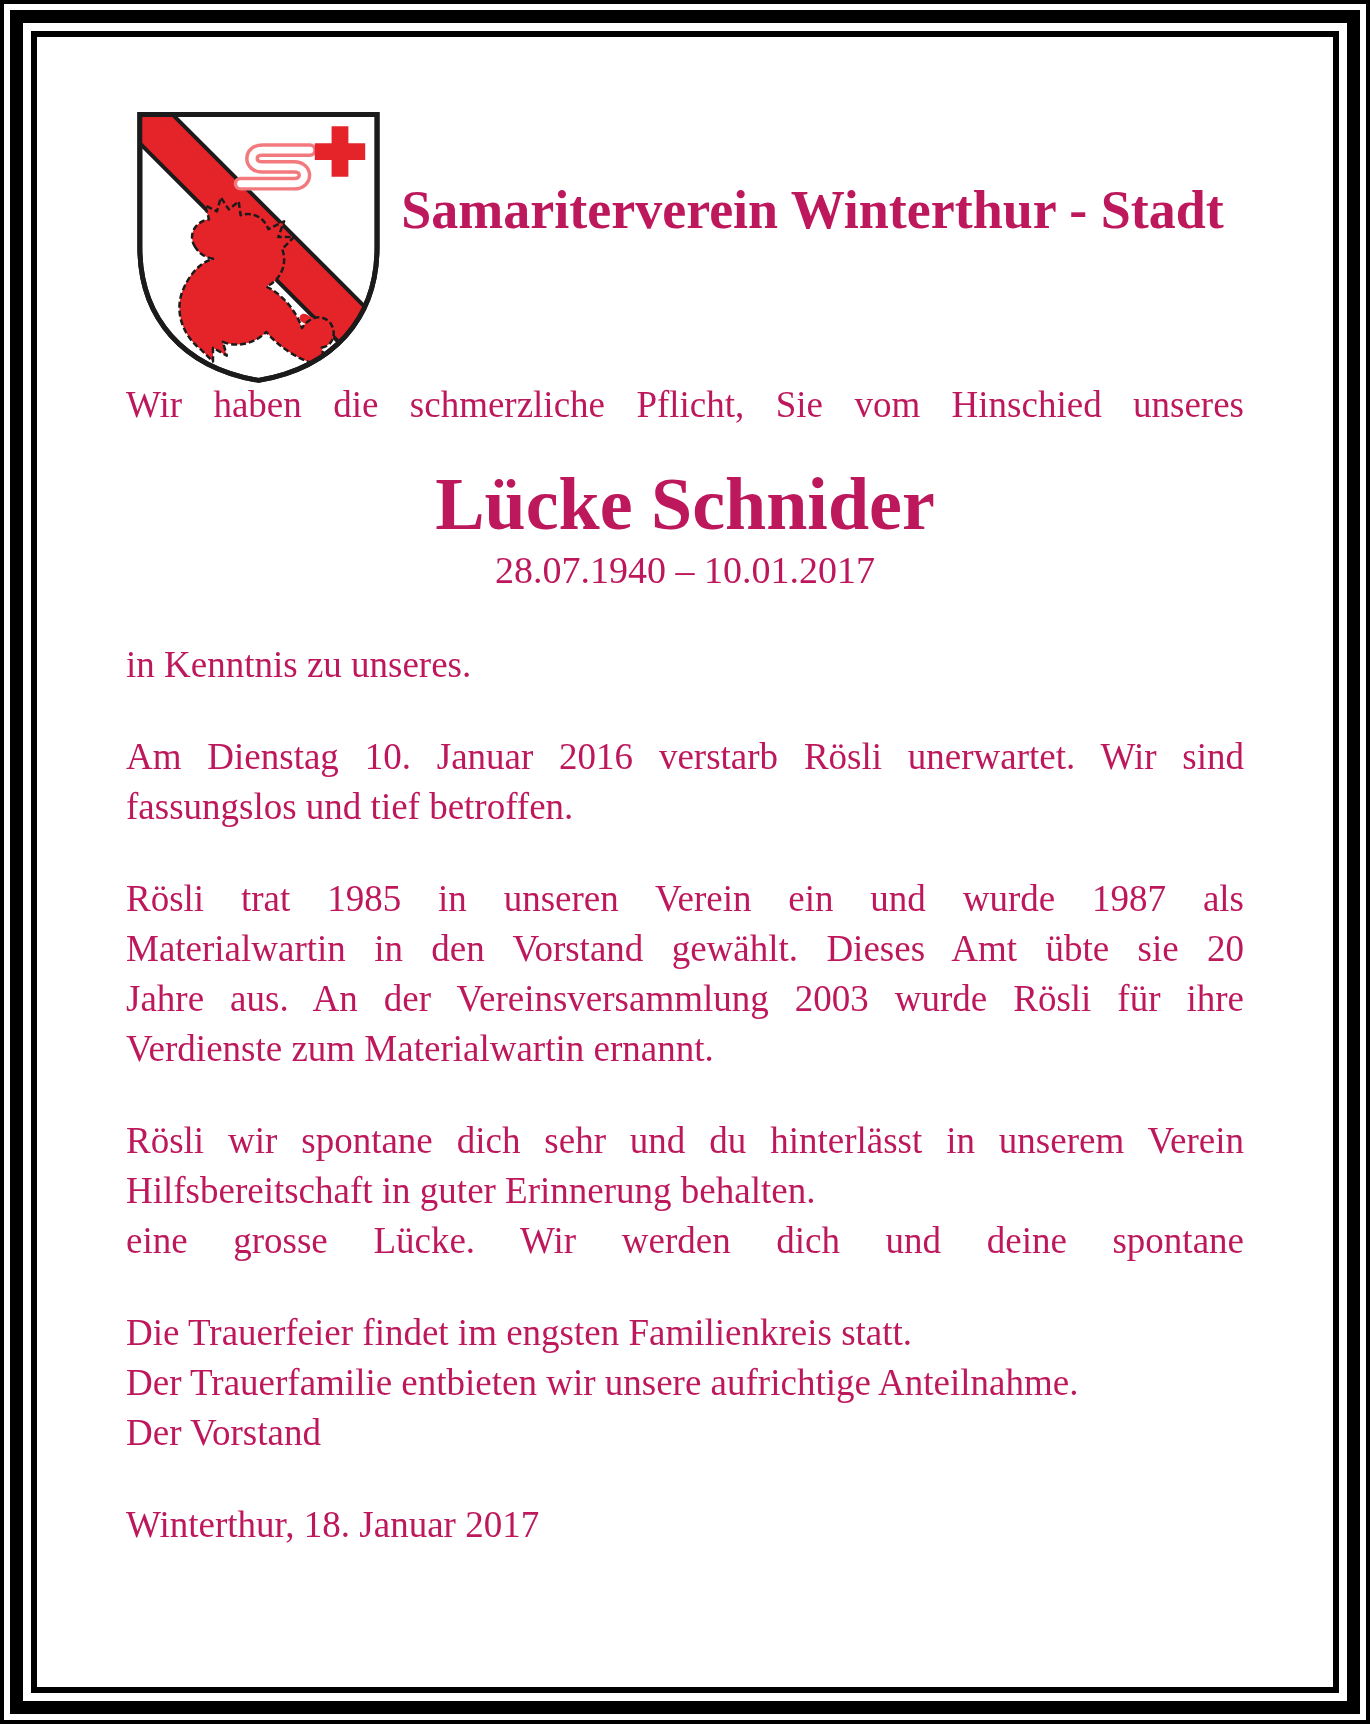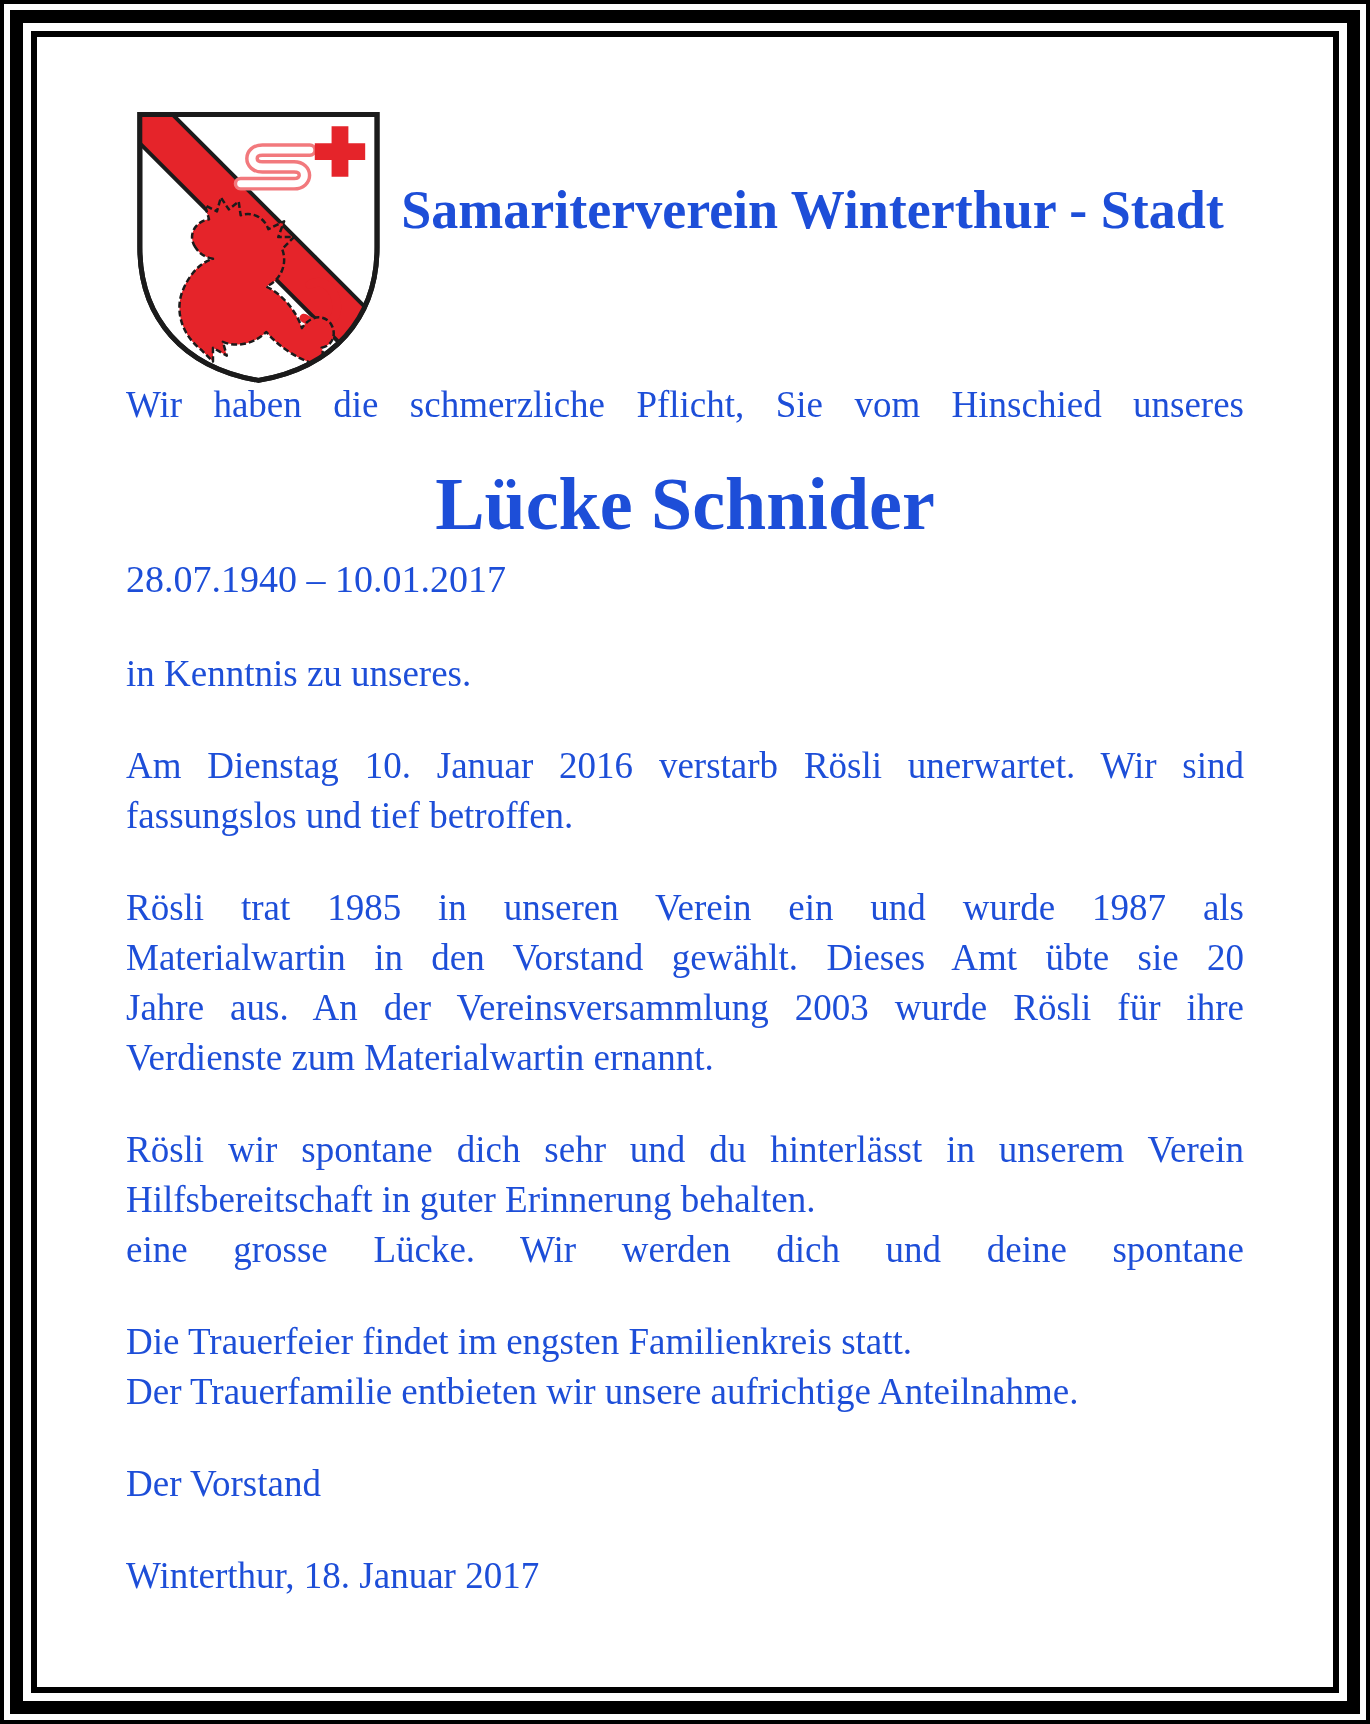--- a/index.html
+++ b/index.html
@@ -2,21 +2,21 @@
 <html><head>
 <meta charset="utf-8">
 <style>
   html, body { margin: 0; padding: 0; background: #777; }
   .page {
     position: relative;
     width: 1370px;
     height: 1724px;
     background: #ffffff;
     font-family: "Liberation Serif", "DejaVu Serif", serif;
-    color: #1d4ed8;
+    color: #be185d;
     box-sizing: border-box;
   }
   
   .frame-outer {
     position: absolute; inset: 0;
     border: 4px solid #000;
     padding: 6px;
     box-sizing: border-box;
   }
   .frame-mid {
@@ -63,28 +63,28 @@
     text-align-last: justify;
   }
   .deceased-name {
     margin-top: 34px;
     text-align: center;
     font-weight: bold;
     font-size: 74px;
     line-height: 80px;
   }
   .life-dates {
-    margin-top: 11px;
-    text-align: left;
+    margin-top: 2px;
+    text-align: center;
     font-size: 38px;
     line-height: 48px;
   }
   .paragraphs .para { margin-top: 42px; }
   .paragraphs .para:first-child { margin-top: 46px; }
-  .signature { margin-top: 42px; }
+  .signature { }
   .place-date { margin-top: 42px; }
 </style>
 </head>
 <body>
 
 <div class="page">
   <div class="frame-outer">
     <div class="frame-mid">
       <div class="frame-inner">
 

